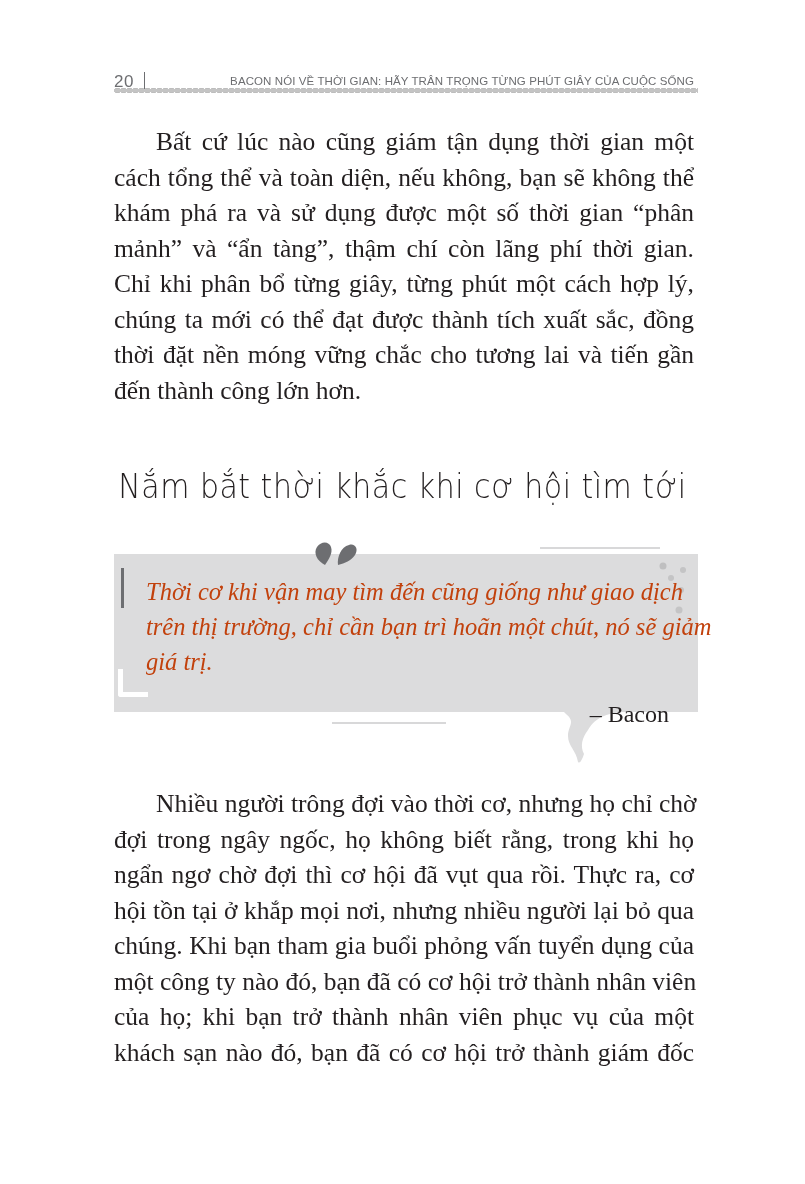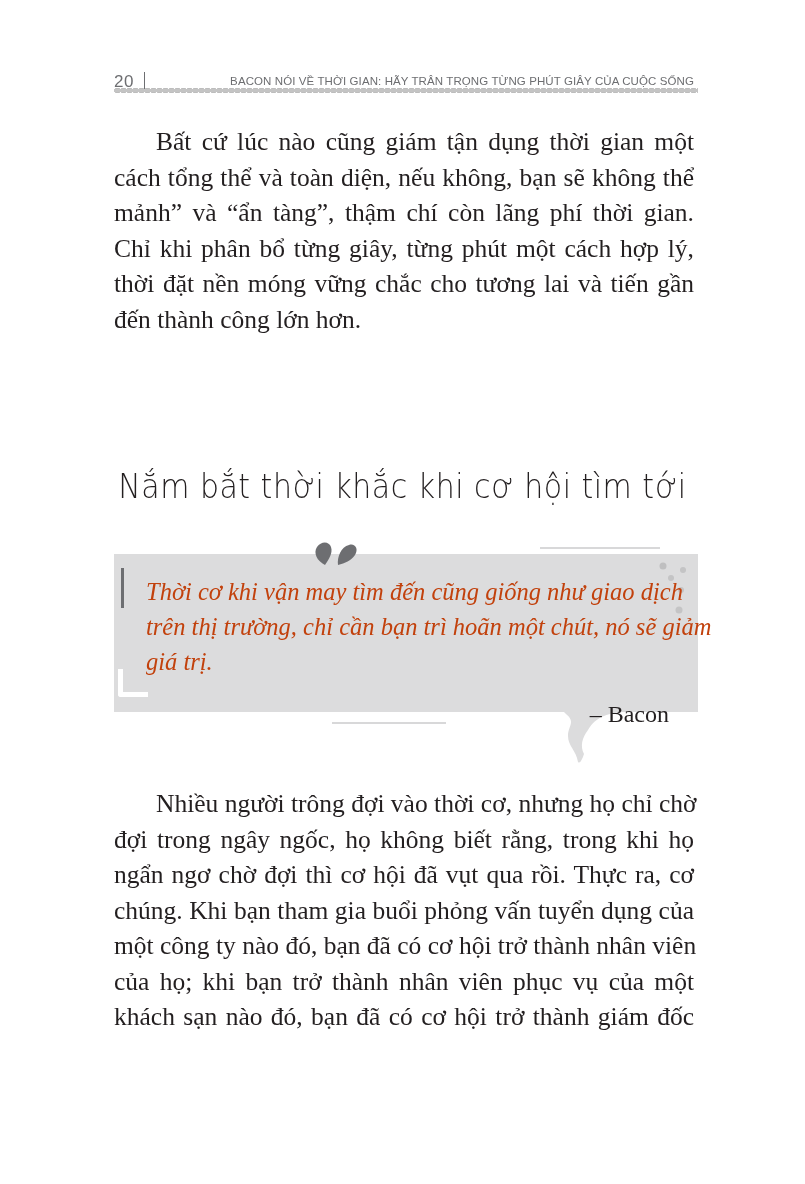--- a/index.html
+++ b/index.html
@@ -96,22 +96,24 @@
 <div class="running-head">
   <span class="page-number">20</span>
   <span class="page-number-sep"></span>
   <span class="header-title">BACON NÓI VỀ THỜI GIAN: HÃY TRÂN TRỌNG TỪNG PHÚT GIÂY CỦA CUỘC SỐNG</span>
 </div>
 <div class="header-rule"></div>
 
 <div class="para p1">
   <span class="line indent">Bất cứ lúc nào cũng giám tận dụng thời gian một</span>
   <span class="line">cách tổng thể và toàn diện, nếu không, bạn sẽ không thể</span>
+  <span class="line">khám phá ra và sử dụng được một số thời gian “phân</span>
   <span class="line">mảnh” và “ẩn tàng”, thậm chí còn lãng phí thời gian.</span>
   <span class="line">Chỉ khi phân bổ từng giây, từng phút một cách hợp lý,</span>
+  <span class="line">chúng ta mới có thể đạt được thành tích xuất sắc, đồng</span>
   <span class="line">thời đặt nền móng vững chắc cho tương lai và tiến gần</span>
   <span class="line last">đến thành công lớn hơn.</span>
 </div>
 
 <div class="section-heading">Nắm bắt thời khắc khi cơ hội tìm tới</div>
 
 <div class="quote-top-line"></div>
 <div class="quote-box"></div>
 <svg class="quote-tail" viewBox="0 0 60 54">
   <path d="M0 0 L60 0 L60 2 C40 4 32 10 26 20 C20 28 18 36 22 44 C20 50 18 54 16 52 C14 40 6 36 6 26 C6 16 14 12 4 4 Z" fill="#dcdcdd"></path>
@@ -135,17 +137,18 @@
   <span class="line">Thời cơ khi vận may tìm đến cũng giống như giao dịch</span>
   <span class="line">trên thị trường, chỉ cần bạn trì hoãn một chút, nó sẽ giảm</span>
   <span class="line last">giá trị.</span>
 </div>
 <div class="quote-author">– Bacon</div>
 
 <div class="para p2">
   <span class="line indent">Nhiều người trông đợi vào thời cơ, nhưng họ chỉ chờ</span>
   <span class="line">đợi trong ngây ngốc, họ không biết rằng, trong khi họ</span>
   <span class="line">ngẩn ngơ chờ đợi thì cơ hội đã vụt qua rồi. Thực ra, cơ</span>
+  <span class="line">hội tồn tại ở khắp mọi nơi, nhưng nhiều người lại bỏ qua</span>
   <span class="line">chúng. Khi bạn tham gia buổi phỏng vấn tuyển dụng của</span>
   <span class="line">một công ty nào đó, bạn đã có cơ hội trở thành nhân viên</span>
   <span class="line">của họ; khi bạn trở thành nhân viên phục vụ của một</span>
   <span class="line">khách sạn nào đó, bạn đã có cơ hội trở thành giám đốc</span>
 </div>
 
 </body></html>

